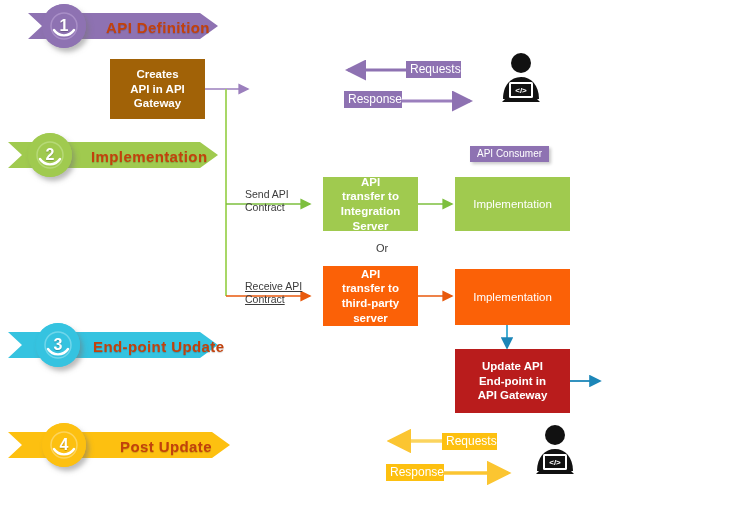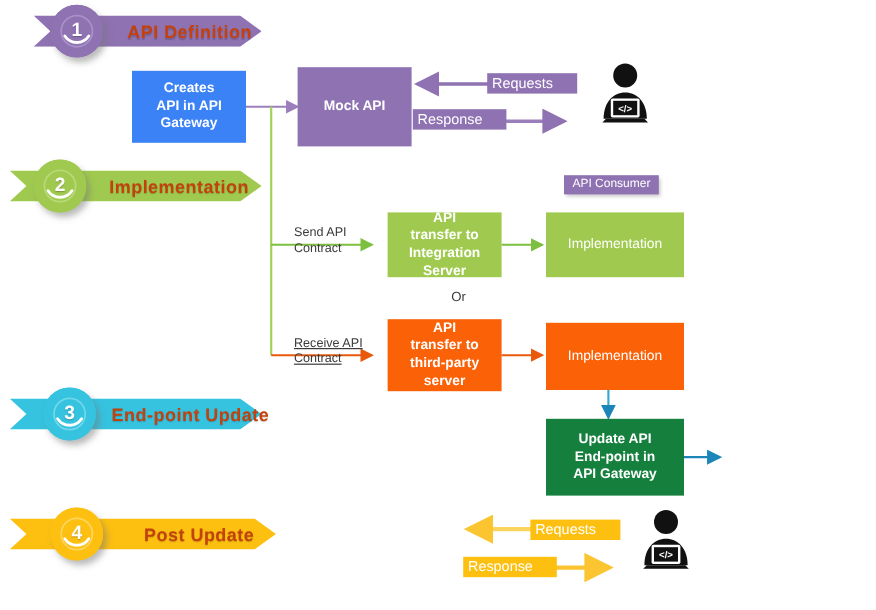--- a/index.html
+++ b/index.html
@@ -85,21 +85,21 @@
     font-size: 10.5px;
     color: #3b3b3b;
     line-height: 1.25;
     white-space: pre-line;
     font-weight: normal;
   }
   .tag {
     position: absolute;
     color: #ffffff;
     font-size: 12px;
-    padding: 1px 20px 2px 4px;
+    padding: 1px 0 2px 4px;
     white-space: nowrap;
     line-height: 1.2;
   }
   .or-text {
     position: absolute;
     font-size: 11px;
     color: #3b3b3b;
   }
   
   .actor { position: absolute; }
@@ -176,27 +176,24 @@
       <svg width="44" height="44" viewBox="0 0 44 44">
         <circle cx="22" cy="22" r="22" fill="#8e72b2"></circle>
         <circle cx="22" cy="22" r="13" fill="none" stroke="#a98fc7" stroke-width="1.5"></circle>
         <path d="M12,26 A12,12 0 0,0 32,26" fill="none" stroke="#ffffff" stroke-width="2.4" stroke-linecap="round"></path>
       </svg>
       <span style="position:absolute;">1</span>
     </div>
     <div class="ribbon-label" style="left:78px; top:6px;">API Definition</div>
   </div>
 
-  <div class="box" style="left:110px; top:59px; width:95px; height:60px; background:#3b82f6;">
+  <div class="box" style="left:110px; top:59px; width:95px; height:60px; background:#a16207;">
     <span style="white-space:pre-line;">Creates
 API in API
 Gateway</span>
-  </div>
-  <div class="box" style="left:248px; top:56px; width:95px; height:66px; background:#8e72b2;">
-    <span style="white-space:pre-line;">Mock API</span>
   </div>
 
   <div class="tag" style="left:406px; top:61px; background:#8e72b2;">Requests</div>
   <div class="tag" style="left:344px; top:91px; background:#8e72b2;">Response</div>
 
   <div class="actor" style="left:494px; top:52px;">
     <svg width="54" height="54" viewBox="0 0 54 54">
       <circle cx="27" cy="11" r="10" fill="#111111"></circle>
       <path d="M9,47 C9,33 17,25 27,25 C37,25 45,33 45,47 z" fill="#111111"></path>
       <rect x="15" y="30" width="24" height="16" rx="1.5" fill="#ffffff"></rect>
@@ -256,21 +253,21 @@
       <svg width="44" height="44" viewBox="0 0 44 44">
         <circle cx="22" cy="22" r="22" fill="#35c3e0"></circle>
         <circle cx="22" cy="22" r="13" fill="none" stroke="#70d6ea" stroke-width="1.5"></circle>
         <path d="M12,26 A12,12 0 0,0 32,26" fill="none" stroke="#ffffff" stroke-width="2.4" stroke-linecap="round"></path>
       </svg>
       <span style="position:absolute;">3</span>
     </div>
     <div class="ribbon-label" style="left:85px; top:6px;">End-point Update</div>
   </div>
 
-  <div class="box" style="left:455px; top:349px; width:115px; height:64px; background:#15803d;">
+  <div class="box" style="left:455px; top:349px; width:115px; height:64px; background:#b91c1c;">
     <span style="white-space:pre-line;">Update API
 End-point in
 API Gateway</span>
   </div>
 
   <div class="banner" style="left:8px; top:432px;">
     <svg class="ribbon" width="222" height="26">
       <path d="M0,0 L204,0 L222,13 L204,26 L0,26 L14,13 z" fill="#fdc010"></path>
     </svg>
     <div class="num-ring" style="left:34px; top:-9px; background:#fdc010; box-shadow:3px 4px 5px rgba(120,120,120,0.5);">

